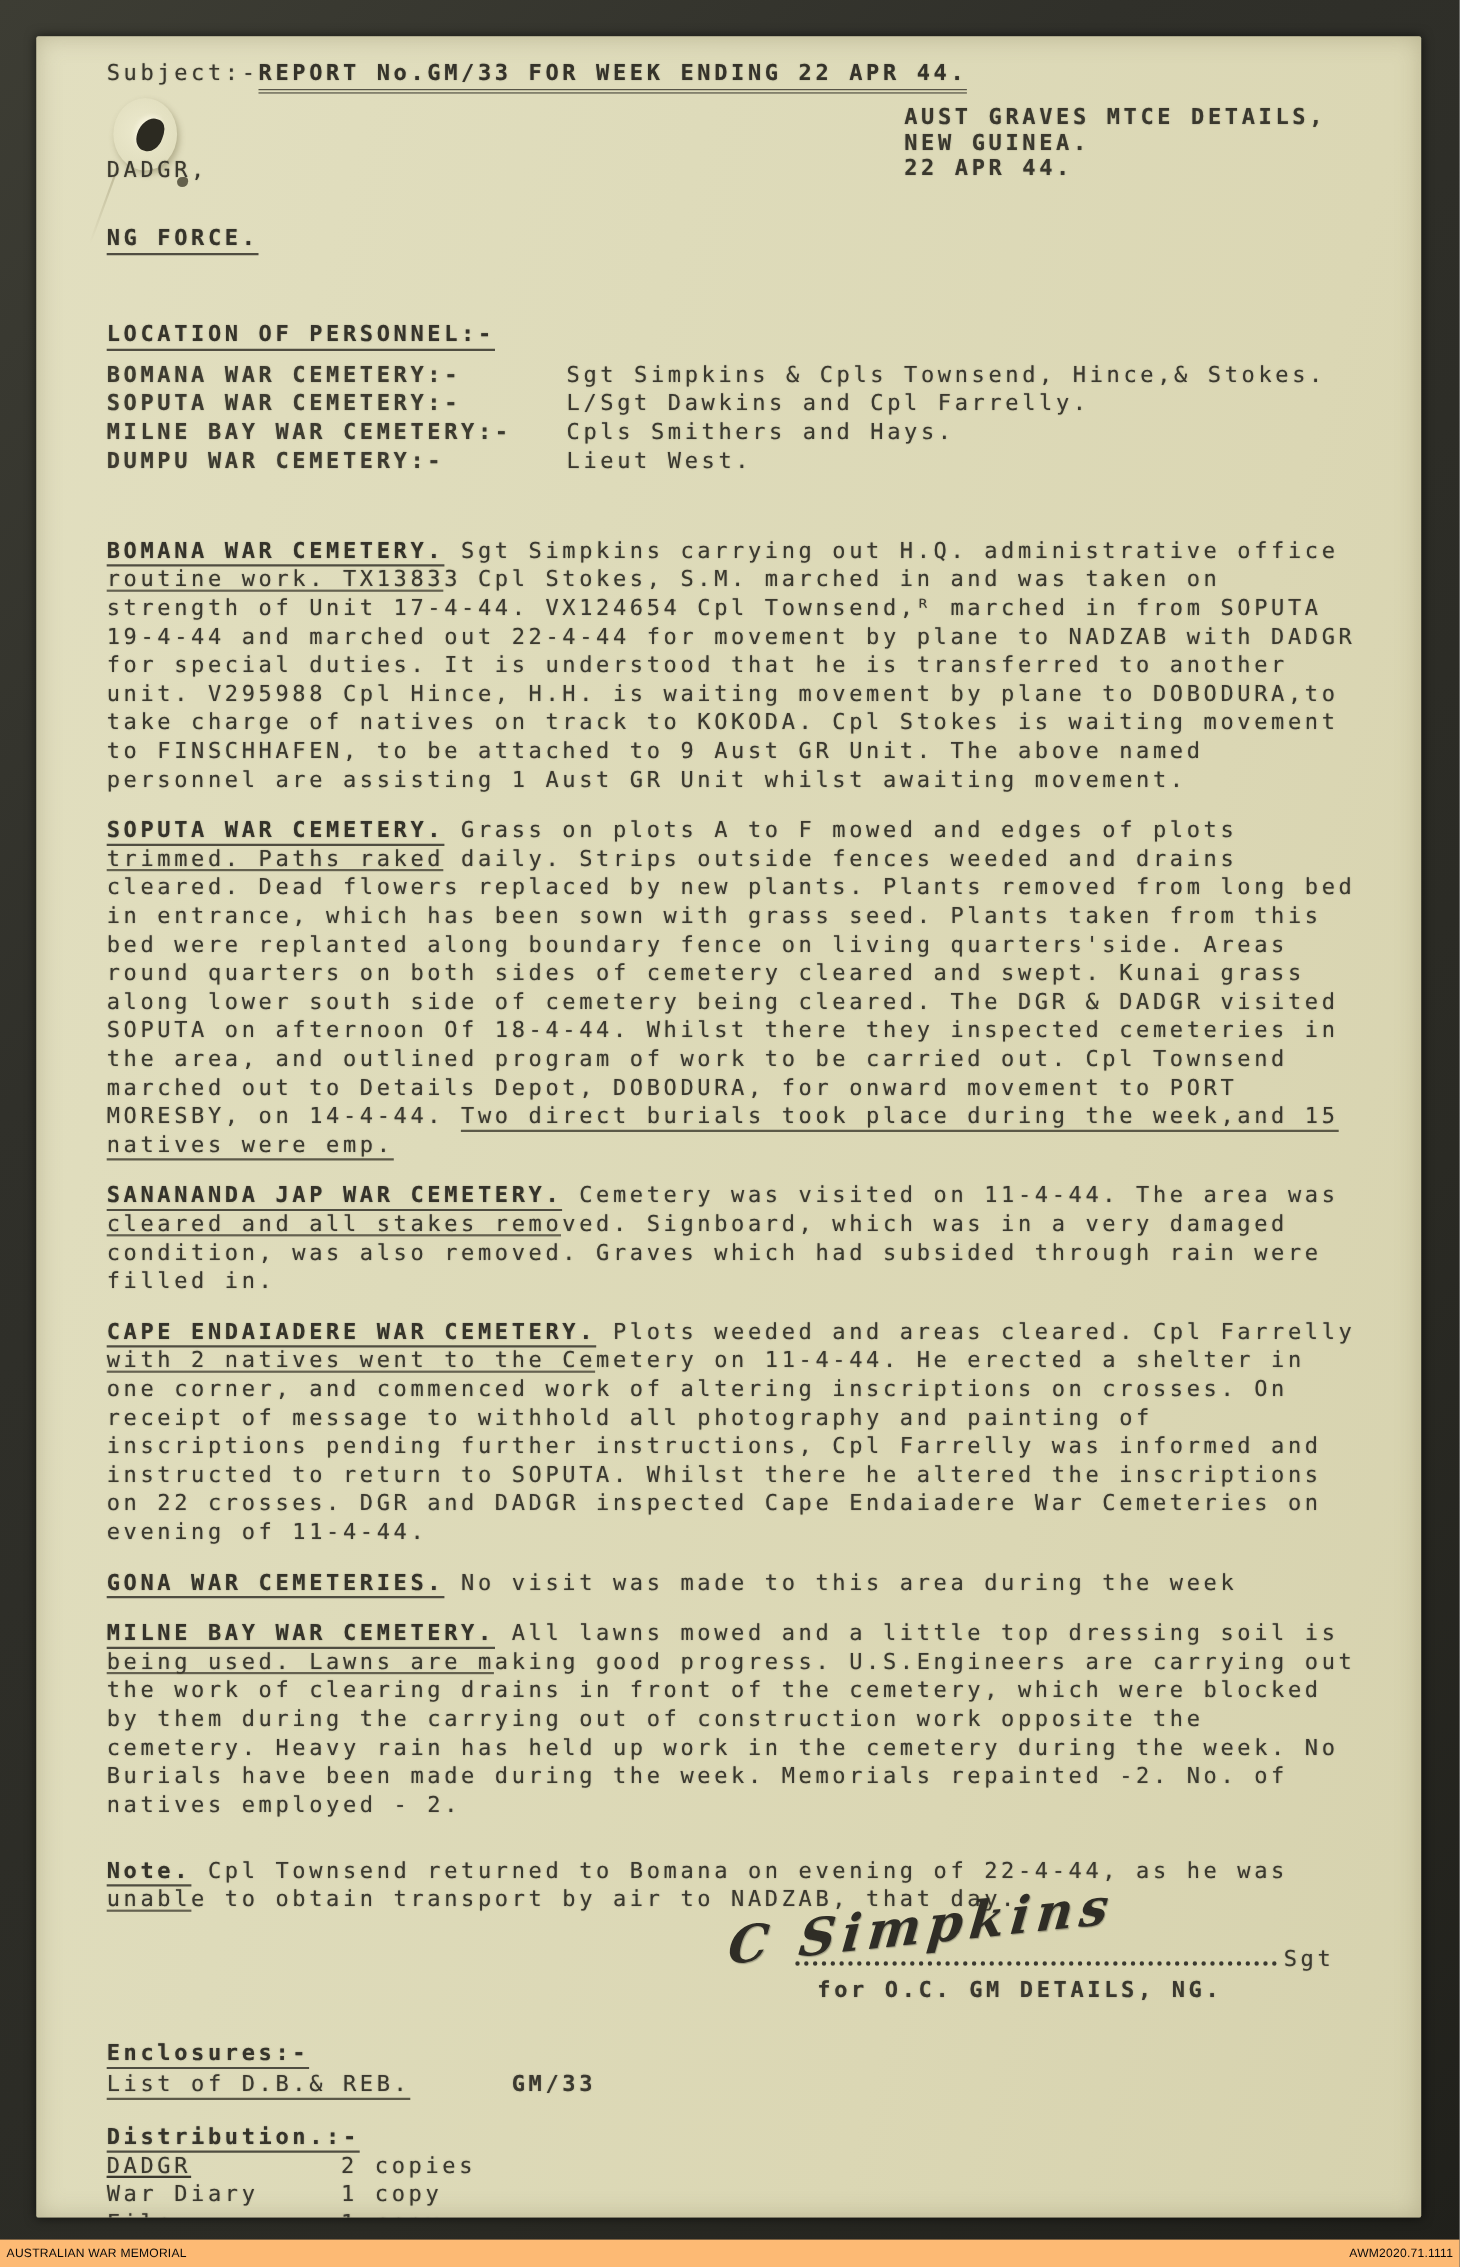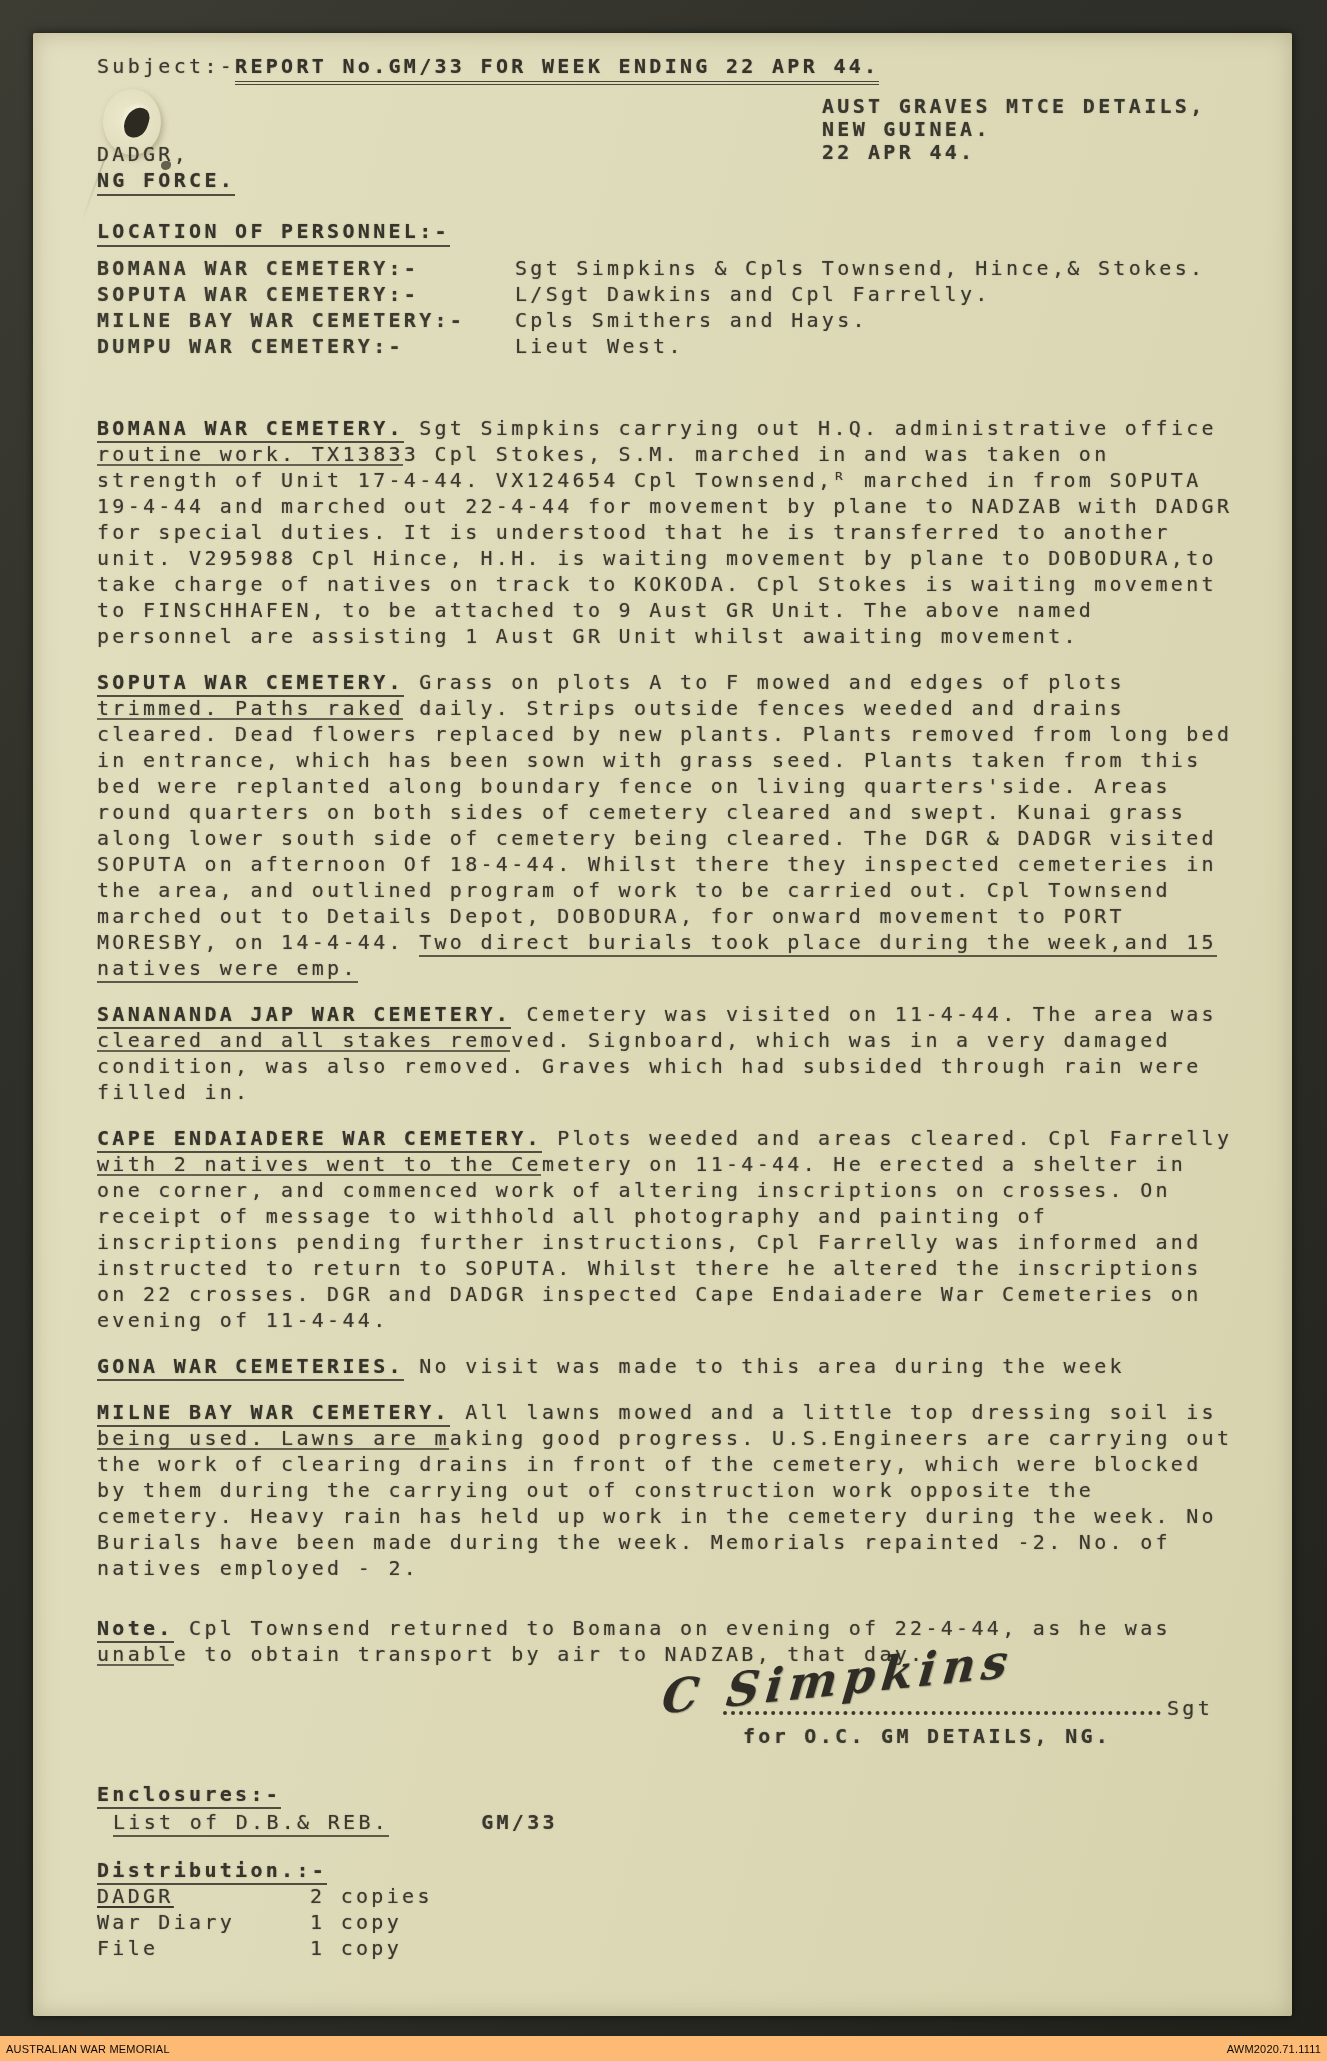--- a/index.html
+++ b/index.html
@@ -21,21 +21,21 @@
   .crease{position:absolute;left:70px;top:56px;width:58px;height:66px;border-radius:50%;
     background:radial-gradient(circle at 45% 45%, #ece9cd 0%, rgba(222,218,184,0) 70%);
     box-shadow:2px 3px 6px rgba(120,112,78,.45);}
   .hole{position:absolute;left:92px;top:74px;width:23px;height:31px;background:#2c2a21;
     border-radius:62% 38% 55% 45%;transform:rotate(18deg);box-shadow:-3px -2px 4px rgba(245,242,220,.9);}
   .speck{position:absolute;left:128px;top:128px;width:10px;height:9px;background:#45412f;
     border-radius:50% 40% 60% 50%;opacity:.8;}
   .crease-line{position:absolute;left:60px;top:120px;width:2px;height:70px;
     background:linear-gradient(180deg,rgba(140,132,95,.4),rgba(140,132,95,0));transform:rotate(20deg);}
 
-  .u{font-weight:700;color:#36342b;border-bottom:2px solid rgba(54,52,43,.85);padding-bottom:1px;}
+  .u{font-weight:700;color:#36342b;border-bottom:2px solid rgba(54,52,43,.85);padding-bottom:1px;margin-top:36px;}
   .subject-row{display:flex;align-items:flex-start;}
   .subject-label{flex:0 0 auto;}
   .subject-title{font-weight:700;color:#35332a;
     border-bottom:4px double rgba(54,52,43,.9);padding-bottom:2px;}
   .org-block{position:absolute;left:789px;top:62px;line-height:23px;font-weight:700;color:#3a382e;}
   .addr-block{margin-top:56px;}
   .addr-l2{display:inline-block;}
   .loc-heading{margin-top:22px;}
   .loc-heading span{display:inline-block;}
   .loc-table{margin-top:8px;}
@@ -56,21 +56,21 @@
     font-family:"DejaVu Serif","Liberation Serif",serif;font-style:italic;font-weight:700;
     font-size:46px;letter-spacing:6px;color:#2f2d26;transform:rotate(-6deg) skewX(-12deg);
     text-shadow:1px 1px 1px rgba(47,45,38,.35);white-space:nowrap;}
   .sig-line{text-align:right;white-space:nowrap;}
   .sig-dots{display:inline-block;width:438px;height:18px;border-bottom:4px dotted #3b392f;vertical-align:baseline;}
   .sig-rank{margin-left:6px;}
   .sig-for{padding-left:130px;margin-top:2px;font-weight:700;color:#3a382e;}
 
   .encl-block{margin-top:32px;}
   .encl-row{margin-top:2px;}
-  .encl-item{border-bottom:2px solid rgba(59,56,44,.8);padding-bottom:1px;margin-left:16px;}
+  .encl-item{border-bottom:2px solid rgba(59,56,44,.8);padding-bottom:1px;}
   .encl-ref{margin-left:92px;font-weight:700;}
   .dist-block{margin-top:22px;}
   .dist-row{display:flex;margin-top:0;}
   .dist-dest{flex:0 0 213px;}
   .struck-under{text-decoration:underline;text-decoration-thickness:2px;text-underline-offset:3px;}
 
   .footer-bar{position:absolute;left:0;bottom:0;width:100%;height:25px;background:#fdba74;
     display:flex;justify-content:space-between;align-items:center;padding:0 6px;box-sizing:border-box;
     font-family:"Liberation Sans","DejaVu Sans",sans-serif;font-size:11px;color:#0a0a0a;letter-spacing:0.2px;}
 </style>

